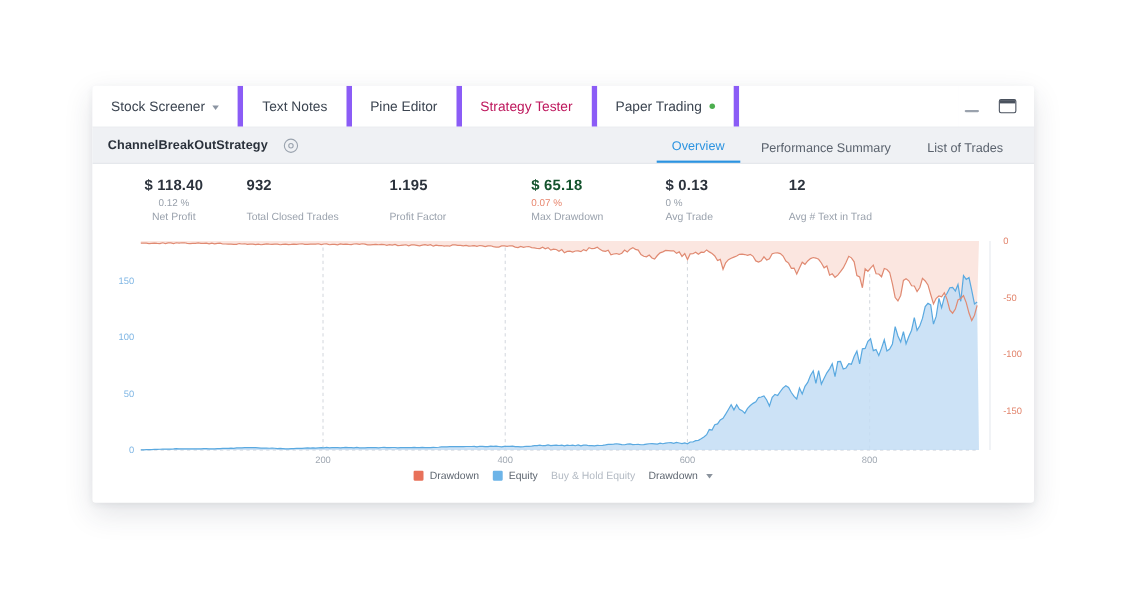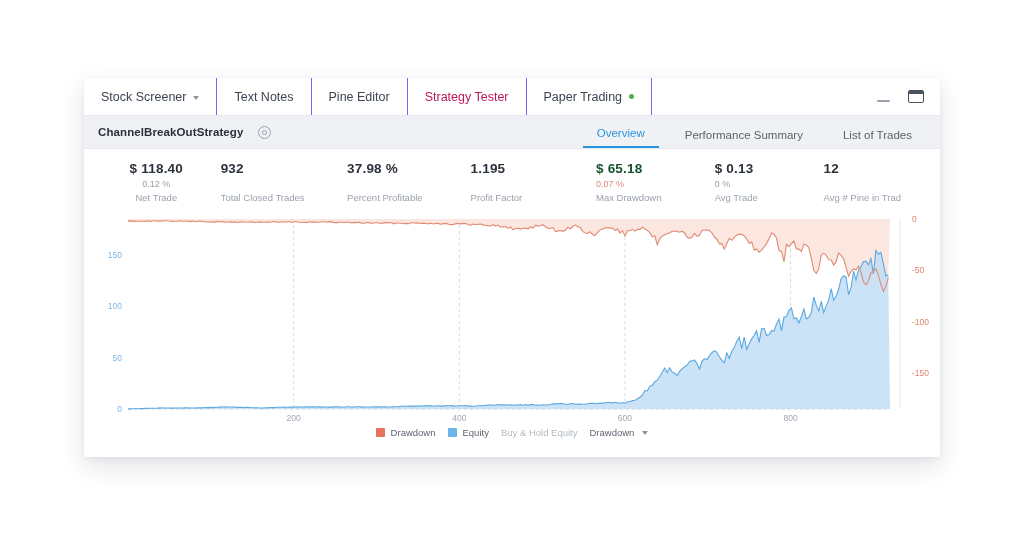--- a/index.html
+++ b/index.html
@@ -23,21 +23,21 @@
   
   .tabbar{
     position:relative;height:37px;display:flex;align-items:stretch;
     background:#f3f4f7;border-bottom:1px solid #e4e7ec;
   }
   .tab{
     display:flex;align-items:center;gap:7px;
     padding:0 17px;
     font-size:12.5px;color:#3c4551;
     background:#ffffff;
-    border-right:1px solid #8b5cf6;
+    border-right:5px solid #8b5cf6;
     white-space:nowrap;
     cursor:default;
   }
   .tab.active{color:#be185d;}
   .caret{
     display:inline-block;width:0;height:0;
     border-left:3.5px solid transparent;border-right:3.5px solid transparent;
     border-top:4px solid #8b94a1;margin-top:2px;
   }
   .dot-green{width:5px;height:5px;border-radius:50%;background:#4cae4f;display:inline-block;}
@@ -54,21 +54,21 @@
   }
   .strategy-name{font-size:11.5px;font-weight:bold;color:#2a313b;letter-spacing:.1px;}
   .gear{
     margin-left:15px;width:13px;height:13px;border-radius:50%;
     border:1.4px solid #9aa3ae;position:relative;box-sizing:border-box;
   }
   .gear:before{
     content:"";position:absolute;left:50%;top:50%;width:5px;height:5px;
     margin:-2.5px 0 0 -2.5px;border:1.3px solid #9aa3ae;border-radius:50%;box-sizing:border-box;
   }
-  .rtabs{position:absolute;right:14px;bottom:0;display:flex;align-items:flex-end;gap:12px;}
+  .rtabs{position:absolute;right:14px;bottom:0;display:flex;align-items:flex-end;gap:5px;}
   .rtab{
     font-size:11.5px;color:#5b636e;padding:0 14px 7px 14px;white-space:nowrap;cursor:default;
   }
   .rtab.active{color:#2b93e0;border-bottom:2px solid #2b93e0;}
 
   
   .stats{display:flex;padding:12px 0 6px 0;background:#fff;}
   .stat{padding-left:10px;}
   .stat .v{font-size:13.5px;font-weight:bold;color:#2b323c;letter-spacing:.2px;white-space:nowrap;}
   .stat .p{font-size:9px;color:#98a0ab;margin-top:3px;white-space:nowrap;}
@@ -135,51 +135,46 @@
         <div class="rtab active">Overview</div>
         <div class="rtab">Performance Summary</div>
         <div class="rtab">List of Trades</div>
       </div>
     </div>
 
     <div class="stats">
       <div class="stat" style="width:112px;padding-left:18px;text-align:center;">
         <div class="v">$ 118.40</div>
         <div class="p">0.12 %</div>
-        <div class="l">Net Trade</div>
+        <div class="l">Net Profit</div>
       </div>
       <div class="stat" style="width:120px;">
         <div class="v">932</div>
         <div class="p blank">&nbsp;</div>
         <div class="l">Total Closed Trades</div>
       </div>
-      <div class="stat" style="width:117px;">
-        <div class="v">37.98 %</div>
-        <div class="p blank">&nbsp;</div>
-        <div class="l">Percent Profitable</div>
-      </div>
       <div class="stat" style="width:119px;">
         <div class="v">1.195</div>
         <div class="p blank">&nbsp;</div>
         <div class="l">Profit Factor</div>
       </div>
       <div class="stat neg" style="width:112px;">
         <div class="v">$ 65.18</div>
         <div class="p">0.07 %</div>
         <div class="l">Max Drawdown</div>
       </div>
       <div class="stat" style="width:102px;">
         <div class="v">$ 0.13</div>
         <div class="p">0 %</div>
         <div class="l">Avg Trade</div>
       </div>
       <div class="stat" style="width:120px;">
         <div class="v">12</div>
         <div class="p blank">&nbsp;</div>
-        <div class="l">Avg # Pine in Trad</div>
+        <div class="l">Avg # Text in Trad</div>
       </div>
     </div>
 
     <div class="chartwrap">
       <svg id="chart" class="chartsvg" width="856" height="215" viewBox="0 0 856 215">
           <line x1="209.65217391304347" y1="8" x2="209.65217391304347" y2="198" stroke="#d6dae0" stroke-width="1" stroke-dasharray="3 3"></line>
           <line x1="375.30434782608694" y1="8" x2="375.30434782608694" y2="198" stroke="#d6dae0" stroke-width="1" stroke-dasharray="3 3"></line>
           <line x1="540.9565217391305" y1="8" x2="540.9565217391305" y2="198" stroke="#d6dae0" stroke-width="1" stroke-dasharray="3 3"></line>
           <line x1="706.6086956521739" y1="8" x2="706.6086956521739" y2="198" stroke="#d6dae0" stroke-width="1" stroke-dasharray="3 3"></line>
           <line x1="44" y1="198" x2="806" y2="198" stroke="#c9ced6" stroke-width="1" stroke-dasharray="3 3"></line>

